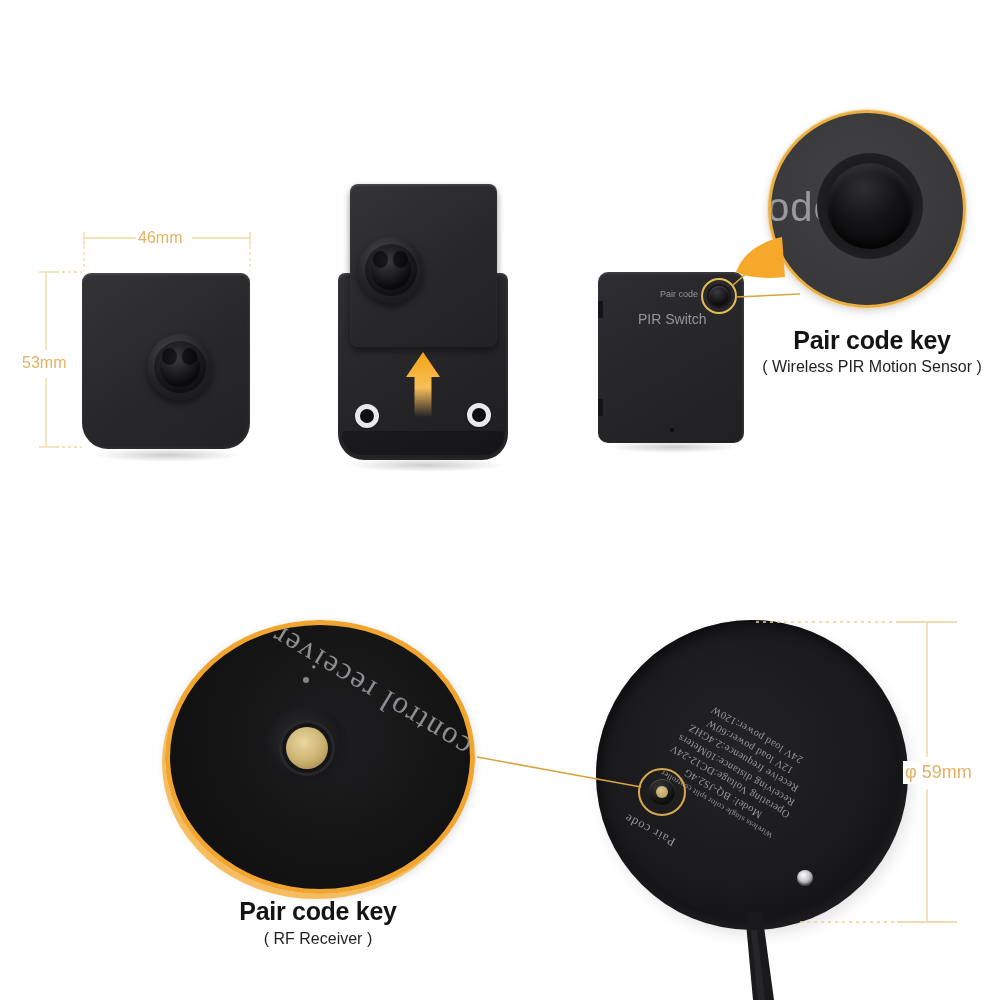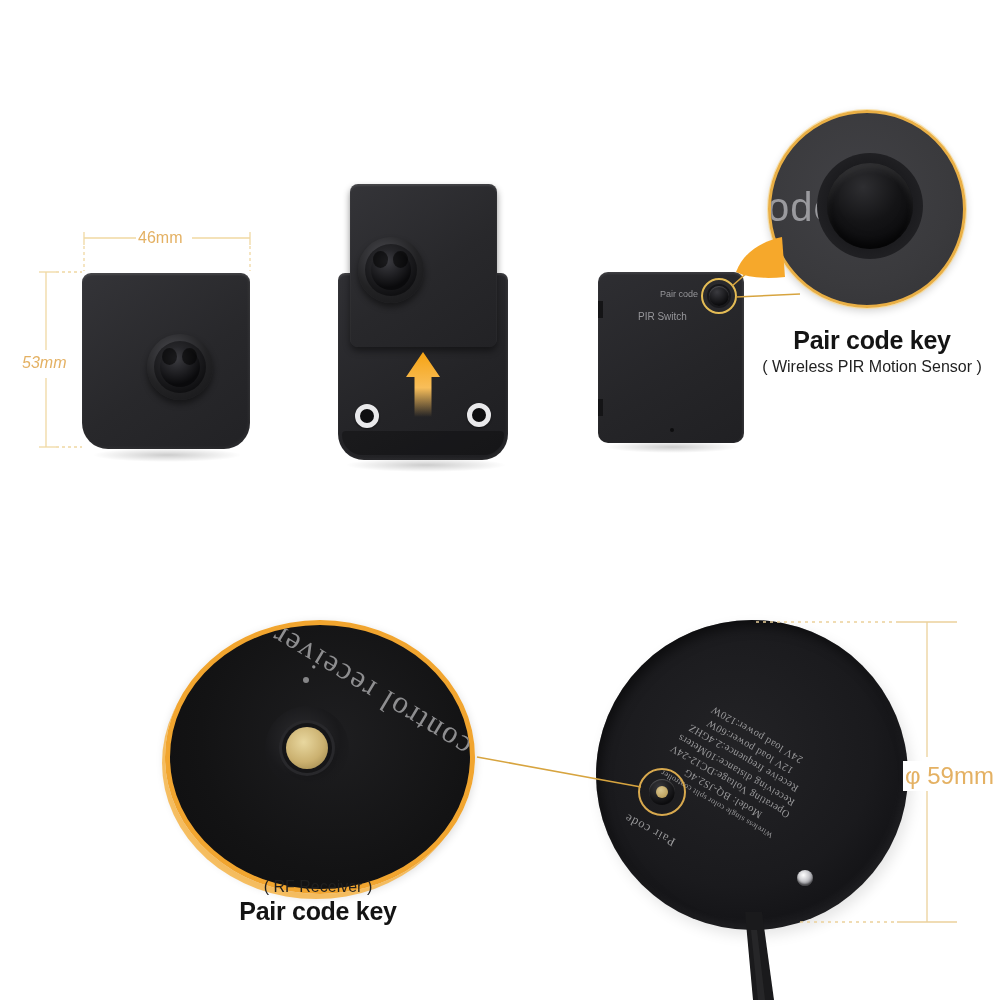--- a/index.html
+++ b/index.html
@@ -82,21 +82,21 @@
   #disc-gold{position:absolute;left:60px;top:166px;width:12px;height:12px;border-radius:50%;
         background:radial-gradient(circle at 40% 35%,#D9C690 0%,#BFA360 70%,#8F7A42 100%);}
   #disc-screw{position:absolute;left:201px;top:250px;width:16px;height:16px;border-radius:50%;
         background:radial-gradient(circle at 40% 32%,#ffffff 0%,#c8c8cc 40%,#808086 75%,#4a4a4f 100%);
         box-shadow:inset 0 -2px 2px rgba(0,0,0,.5);}
 
   
   .callout-title{font-weight:bold;color:#141414;font-size:25px;letter-spacing:-0.3px;text-align:center;}
   .callout-sub{color:#1f1f1f;font-size:16px;text-align:center;}
   .dimtxt{color:#E4B163;font-size:16px;}
-  #dim-d{font-size:24px;}
+  #dim-d{font-size:18px;}
   .devtxt{color:#96969a;}
 
   svg{display:block;}
   #overlay{position:absolute;left:0;top:0;z-index:20;pointer-events:none;}
   .z25{z-index:25;}
 </style>
 </head>
 <body>
 
 <div id="stage">
@@ -105,21 +105,21 @@
   <div class="abs shadow" style="left:92px;top:448px;width:150px;height:14px;"></div>
   <div class="abs devbody" style="left:82px;top:273px;width:168px;height:176px;z-index:10;">
     <div class="dome abs" style="left:65px;top:61px;">
       <div class="mid"></div>
       <div class="lens"></div>
       <div class="lobe" style="left:15px;"></div>
       <div class="lobe" style="left:35px;"></div>
     </div>
   </div>
   <div class="abs dimtxt z25" style="left:138px;top:229px;">46mm</div>
-  <div class="abs dimtxt z25" style="left:22px;top:354px;font-style:italic;">53mm</div>
+  <div class="abs dimtxt z25" style="left:22px;top:354px;">53mm</div>
 
   <div class="abs shadow" style="left:345px;top:458px;width:162px;height:14px;"></div>
   <div class="abs devbody" style="left:338px;top:273px;width:170px;height:187px;z-index:10;border-radius:7px 7px 26px 26px;background:linear-gradient(150deg,#303034,#242427 60%,#1e1e21 100%);">
 
     <div class="abs" style="left:4px;top:158px;width:162px;height:24px;border-radius:4px 4px 22px 22px;background:rgba(0,0,0,.28);"></div>
 
     <div class="abs" style="left:17px;top:131px;width:24px;height:24px;border-radius:50%;background:#0e0e10;border:5px solid #e9e9eb;box-sizing:border-box;box-shadow:0 1px 2px rgba(0,0,0,.5);"></div>
     <div class="abs" style="left:129px;top:130px;width:24px;height:24px;border-radius:50%;background:#0e0e10;border:5px solid #e9e9eb;box-sizing:border-box;box-shadow:0 1px 2px rgba(0,0,0,.5);"></div>
   </div>
   <div class="abs devbody" style="left:350px;top:184px;width:147px;height:163px;z-index:11;border-radius:8px;box-shadow:0 4px 7px rgba(0,0,0,.45),inset 0 2px 2px rgba(255,255,255,.10);">
@@ -129,21 +129,21 @@
       <div class="lobe" style="left:15px;"></div>
       <div class="lobe" style="left:35px;"></div>
     </div>
   </div>
 
   <div class="abs shadow" style="left:605px;top:441px;width:135px;height:12px;"></div>
   <div class="abs" style="left:598px;top:272px;width:146px;height:171px;z-index:10;border-radius:10px;background:linear-gradient(150deg,#2e2e32 0%,#252528 60%,#202023 100%);box-shadow:inset 0 2px 2px rgba(255,255,255,.08),inset -2px 0 2px rgba(255,255,255,.06);">
     <div class="abs" style="left:0;top:29px;width:5px;height:17px;background:#141416;"></div>
     <div class="abs" style="left:0;top:127px;width:5px;height:17px;background:#141416;"></div>
     <div class="abs devtxt" style="left:62px;top:17px;font-size:9px;">Pair code</div>
-    <div class="abs devtxt" style="left:40px;top:39px;font-size:10px;">PIR Switch</div>
+    <div class="abs devtxt" style="left:40px;top:39px;font-size:14px;">PIR Switch</div>
     <div class="abs btn-dark" style="left:111px;top:14px;width:20px;height:20px;"></div>
     <div class="abs ring-gold" style="left:103px;top:6px;width:36px;height:36px;box-sizing:border-box;"></div>
     <div class="abs" style="left:72px;top:156px;width:4px;height:4px;border-radius:50%;background:#0d0d0f;"></div>
   </div>
 
   <div id="mag1" class="abs">
     <div id="mag1-text">ode</div>
     <div id="mag1-btnring"></div>
     <div id="mag1-btn"></div>
   </div>
@@ -151,21 +151,21 @@
   <div class="abs callout-sub z25" style="left:742px;top:358px;width:260px;">( Wireless PIR Motion Sensor )</div>
 
 
   <div id="mag2" class="abs">
     <div id="mag2-text">control receiver</div>
     <div id="mag2-dot"></div>
     <div id="mag2-housing"></div>
     <div id="mag2-gold"></div>
   </div>
   <div class="abs callout-title z25" style="left:180px;top:897px;width:276px;">Pair code key</div>
-  <div class="abs callout-sub z25" style="left:180px;top:878px;width:276px;">( RF Receiver )</div>
+  <div class="abs callout-sub z25" style="left:180px;top:930px;width:276px;">( RF Receiver )</div>
 
   <div id="disc" class="abs">
     <div id="disc-specs">
       <div class="t">Wireless single color split controller</div>
       <div class="s">Model: BQ-JS2.4G</div>
       <div class="s">Operating Voltage:DC12-24V</div>
       <div class="s">Receiving distance:10Meters</div>
       <div class="s">Receive frequence:2.4GHZ</div>
       <div class="s">12V load power:60W</div>
       <div class="s">24V load power:120W</div>

